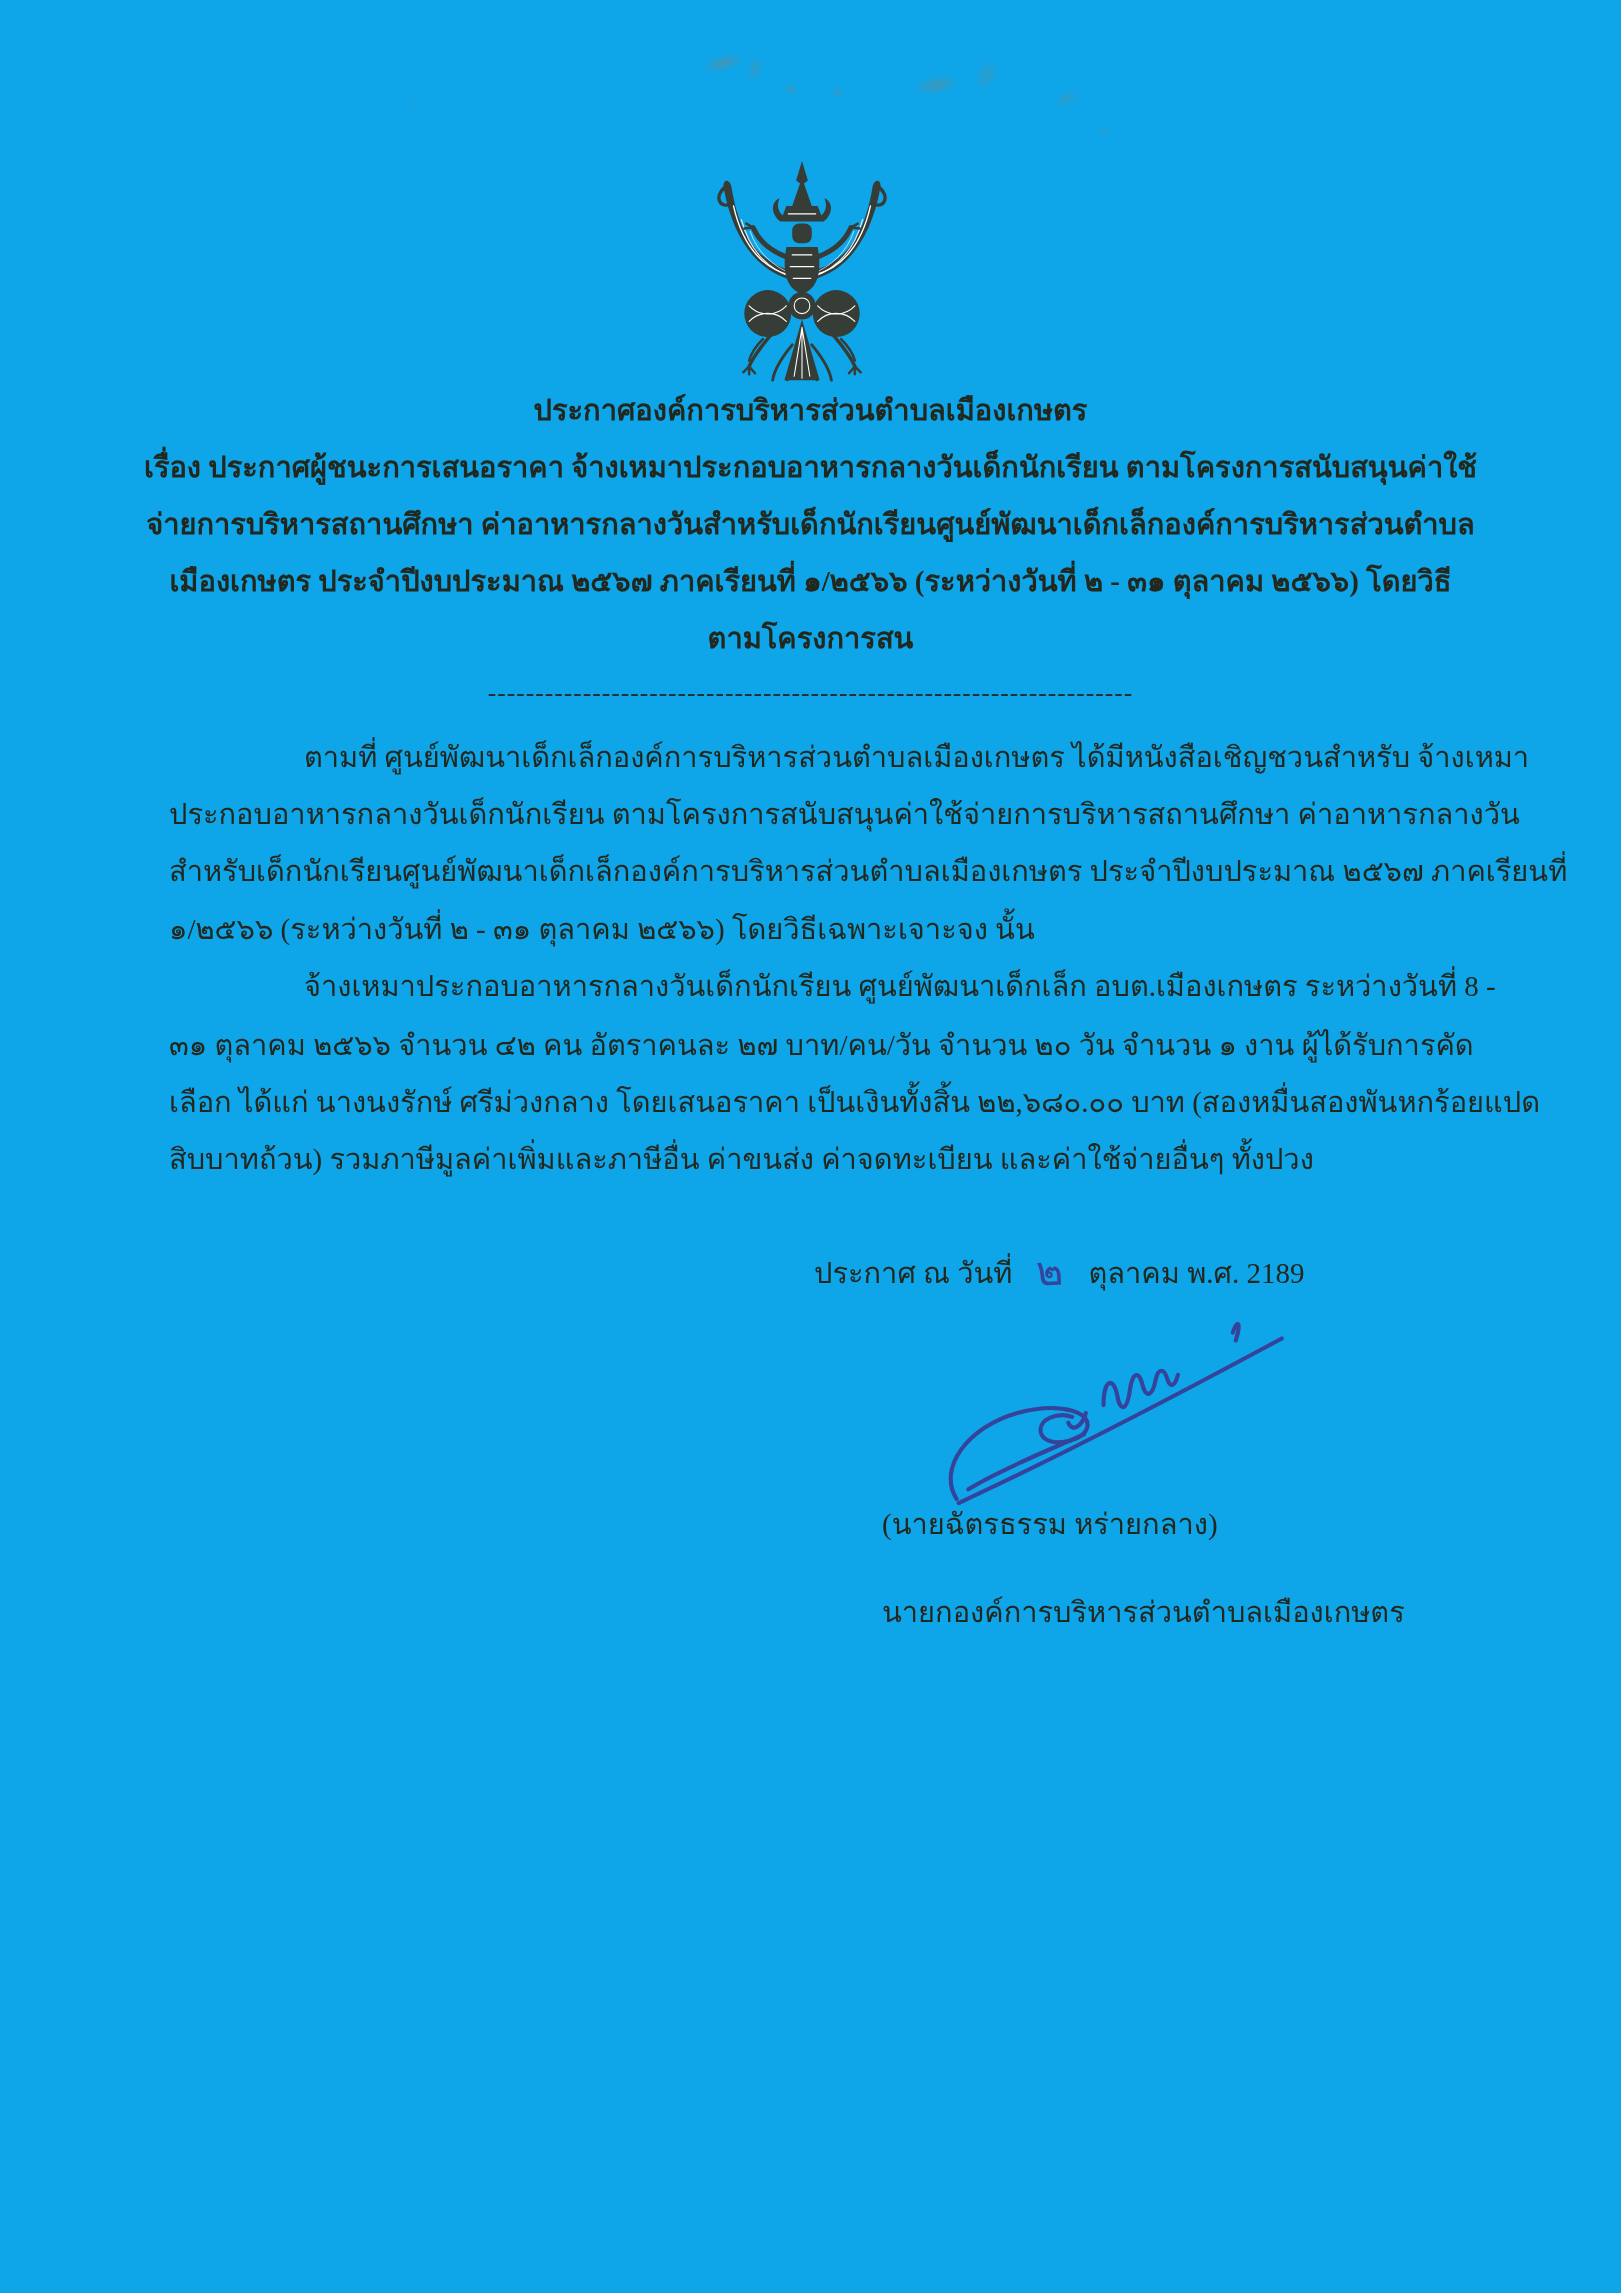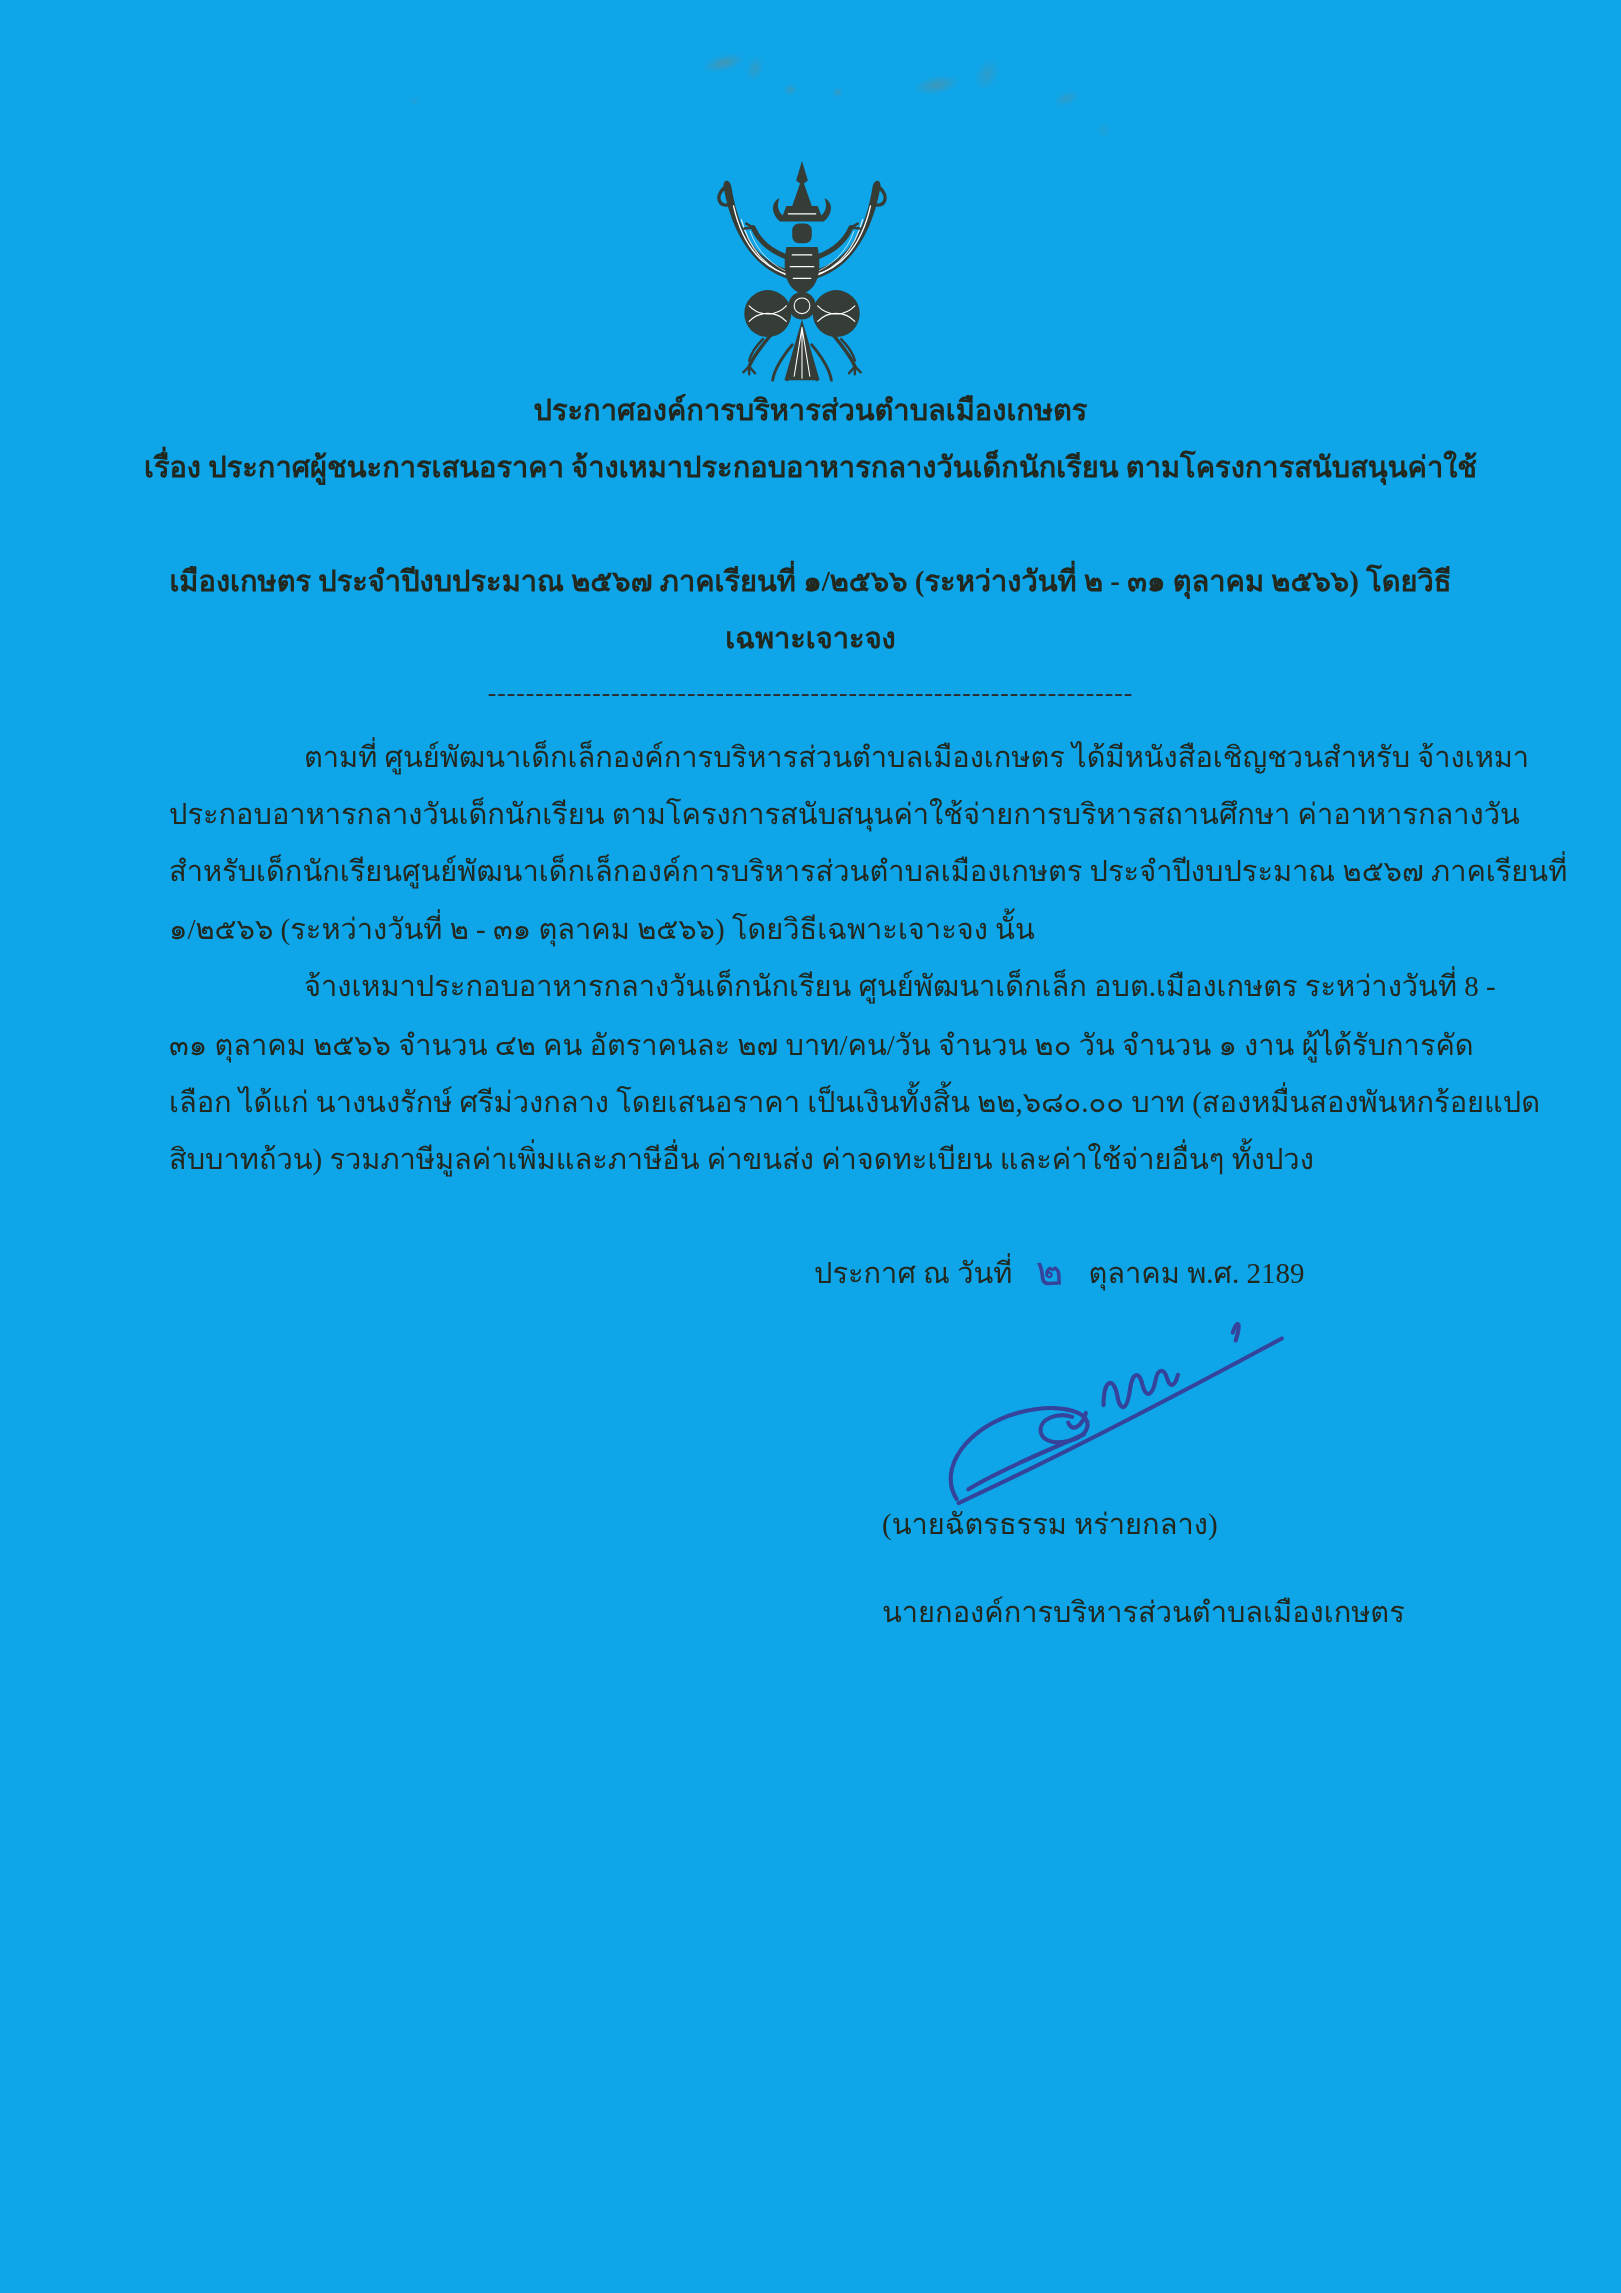--- a/index.html
+++ b/index.html
@@ -100,22 +100,23 @@
       <path d="M118 150 a 26 26 0 0 0 38 0 M118 166 a 26 26 0 0 1 38 0" stroke="#ffffff" stroke-width="1.1" fill="none"></path>
       <circle cx="102" cy="150" r="14" fill="#363c36"></circle>
       <circle cx="102" cy="150" r="8" fill="none" stroke="#ffffff" stroke-width="1.1"></circle>
       <path d="M102 164 L84 226 L120 226 Z" fill="#363c36"></path>
       <path d="M102 172 L94 222 M102 172 L102 224 M102 172 L110 222" stroke="#ffffff" stroke-width="1.1"></path>
     </g>
   </svg>
 
   <div class="tline" style="top:388px">ประกาศองค์การบริหารส่วนตำบลเมืองเกษตร</div>
   <div class="tline" style="top:445px">เรื่อง ประกาศผู้ชนะการเสนอราคา จ้างเหมาประกอบอาหารกลางวันเด็กนักเรียน ตามโครงการสนับสนุนค่าใช้</div>
+  <div class="tline" style="top:502px">จ่ายการบริหารสถานศึกษา ค่าอาหารกลางวันสำหรับเด็กนักเรียนศูนย์พัฒนาเด็กเล็กองค์การบริหารส่วนตำบล</div>
   <div class="tline" style="top:559px">เมืองเกษตร ประจำปีงบประมาณ ๒๕๖๗ ภาคเรียนที่ ๑/๒๕๖๖ (ระหว่างวันที่ ๒ - ๓๑ ตุลาคม ๒๕๖๖) โดยวิธี</div>
-  <div class="tline" style="top:616px">เฉพาะเจาะจง</div>
+  <div class="tline" style="top:616px">ตามโครงการสน</div>
 
   <div class="divider">--------------------------------------------------------------------</div>
 
   <div class="bline indent" style="top:735px">ตามที่ ศูนย์พัฒนาเด็กเล็กองค์การบริหารส่วนตำบลเมืองเกษตร ได้มีหนังสือเชิญชวนสำหรับ จ้างเหมา</div>
   <div class="bline" style="top:792px">ประกอบอาหารกลางวันเด็กนักเรียน ตามโครงการสนับสนุนค่าใช้จ่ายการบริหารสถานศึกษา ค่าอาหารกลางวัน</div>
   <div class="bline" style="top:849px">สำหรับเด็กนักเรียนศูนย์พัฒนาเด็กเล็กองค์การบริหารส่วนตำบลเมืองเกษตร ประจำปีงบประมาณ ๒๕๖๗ ภาคเรียนที่</div>
   <div class="bline" style="top:907px">๑/๒๕๖๖ (ระหว่างวันที่ ๒ - ๓๑ ตุลาคม ๒๕๖๖) โดยวิธีเฉพาะเจาะจง  นั้น</div>
   <div class="bline indent" style="top:964px">จ้างเหมาประกอบอาหารกลางวันเด็กนักเรียน ศูนย์พัฒนาเด็กเล็ก อบต.เมืองเกษตร ระหว่างวันที่ 8 -</div>
   <div class="bline" style="top:1023px">๓๑ ตุลาคม ๒๕๖๖ จำนวน ๔๒ คน อัตราคนละ ๒๗ บาท/คน/วัน จำนวน ๒๐ วัน จำนวน ๑ งาน ผู้ได้รับการคัด</div>
   <div class="bline" style="top:1080px">เลือก ได้แก่ นางนงรักษ์ ศรีม่วงกลาง โดยเสนอราคา เป็นเงินทั้งสิ้น ๒๒,๖๘๐.๐๐ บาท (สองหมื่นสองพันหกร้อยแปด</div>

